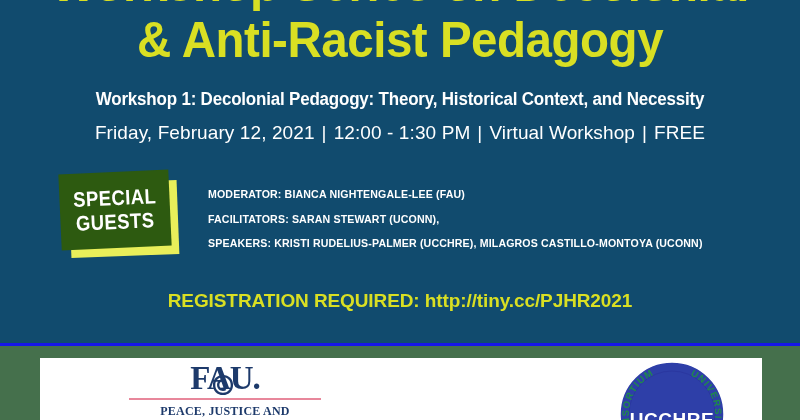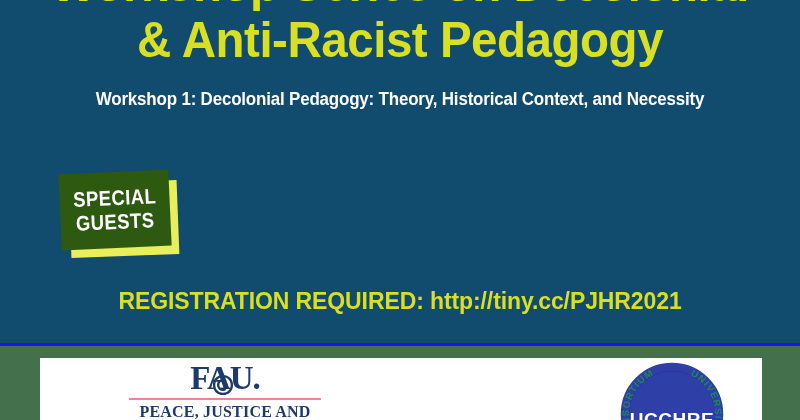--- a/index.html
+++ b/index.html
@@ -137,21 +137,21 @@
 
   
   #registration {
     position: absolute;
     left: 0;
     top: 286px;
     width: 800px;
     text-align: center;
     color: #d9df23;
     font-weight: bold;
-    font-size: 23px;
+    font-size: 19px;
     line-height: 30px;
     white-space: nowrap;
     letter-spacing: -0.1px;
   }
 
   
   #divider-rule {
     position: absolute;
     left: 0;
     top: 343px;
@@ -209,21 +209,21 @@
   #fau-rule {
     width: 192px;
     height: 2px;
     background: #e8879b;
     margin: 2px auto 0 auto;
   }
   #fau-sub {
     color: #1d3a6b;
     font-family: "Liberation Serif", serif;
     font-weight: bold;
-    font-size: 16px;
+    font-size: 12px;
     line-height: 19px;
     letter-spacing: 0.2px;
     white-space: nowrap;
     margin-top: 2px;
   }
 
   
   #logo-uconn {
     position: absolute;
     left: 355px;
@@ -263,29 +263,37 @@
 
 <div id="poster">
 
   <div id="title-block">
     <div class="title-line">Workshop Series on Decolonial</div>
     <div class="title-line">&amp; Anti-Racist Pedagogy</div>
   </div>
 
   <div id="workshop-subtitle">Workshop 1: Decolonial Pedagogy: Theory, Historical Context, and Necessity</div>
 
+  <div id="event-meta">
+    <span>Friday, February 12, 2021</span><span class="sep">|</span><span>12:00 - 1:30 PM</span><span class="sep">|</span><span>Virtual Workshop</span><span class="sep">|</span><span>FREE</span>
+  </div>
 
   <div id="special-guests-badge">
     <div id="badge-shadow"></div>
     <div id="badge-face">
       <div class="badge-line">SPECIAL</div>
       <div class="badge-line">GUESTS</div>
     </div>
   </div>
 
+  <div id="credits">
+    <div class="credit-line">MODERATOR: BIANCA NIGHTENGALE-LEE (FAU)</div>
+    <div class="credit-line">FACILITATORS: SARAN STEWART (UCONN),</div>
+    <div class="credit-line">SPEAKERS: KRISTI RUDELIUS-PALMER (UCCHRE), MILAGROS CASTILLO-MONTOYA (UCONN)</div>
+  </div>
 
   <div id="registration">
     <span>REGISTRATION REQUIRED:</span>
     <span>http://tiny.cc/PJHR2021</span>
   </div>
 
 </div>
 
 <div id="divider-rule"></div>
 <div id="green-band"></div>

